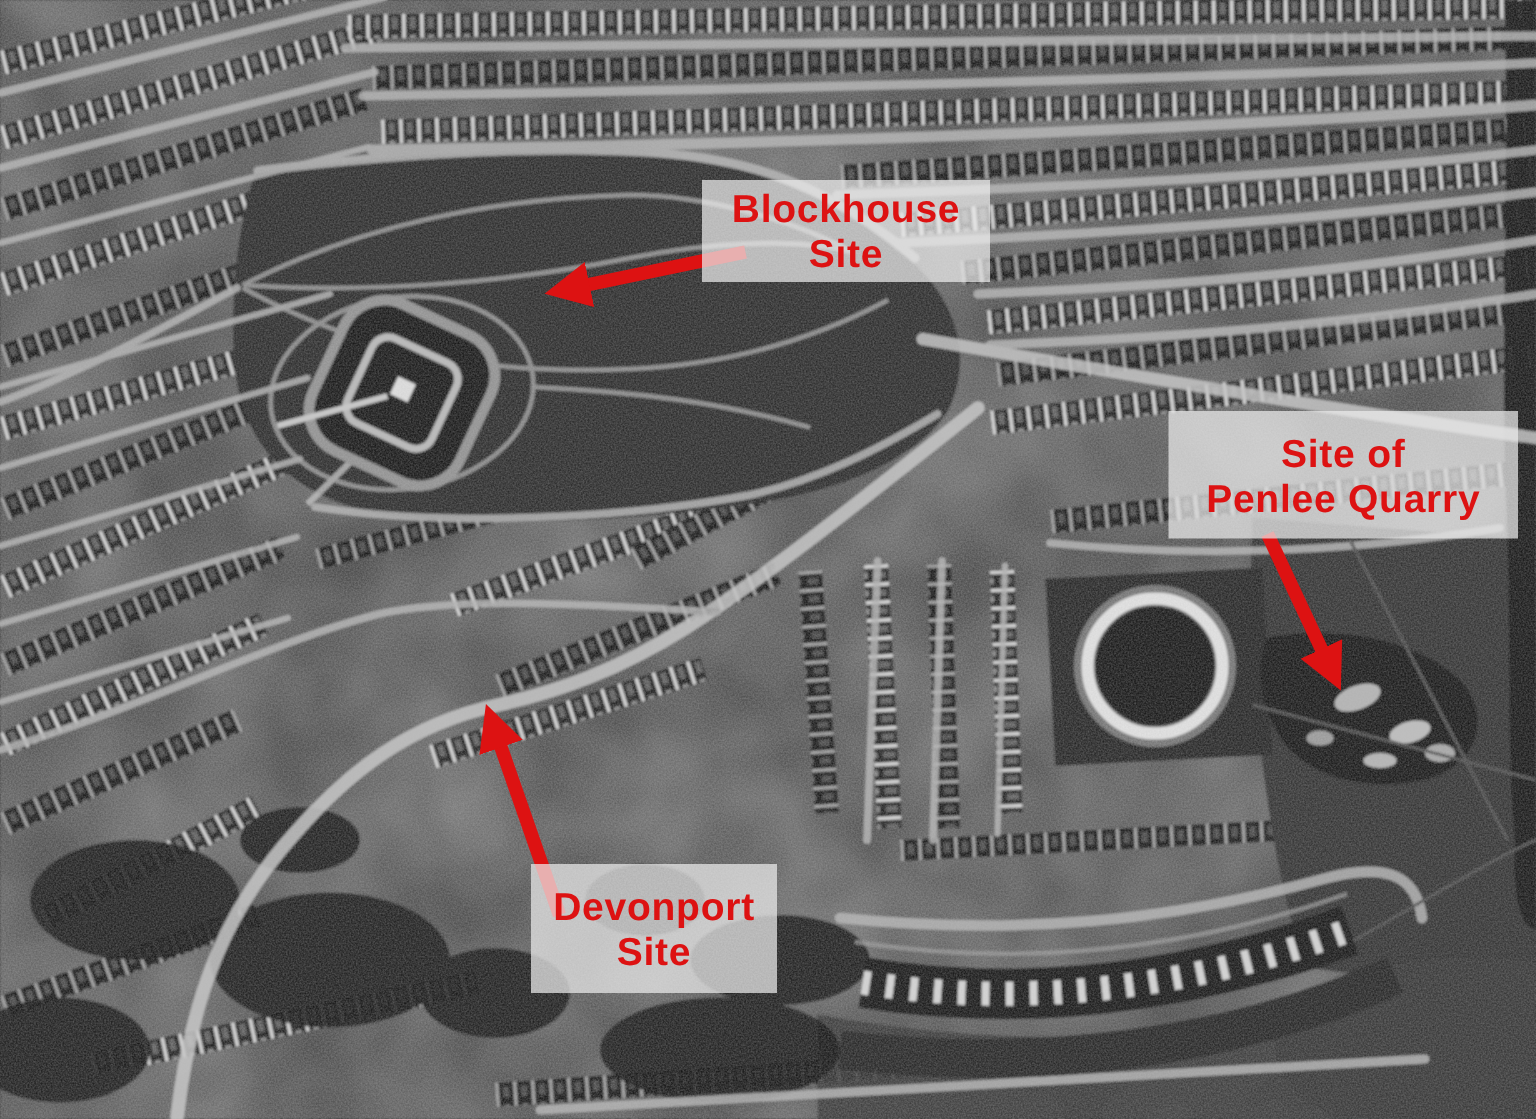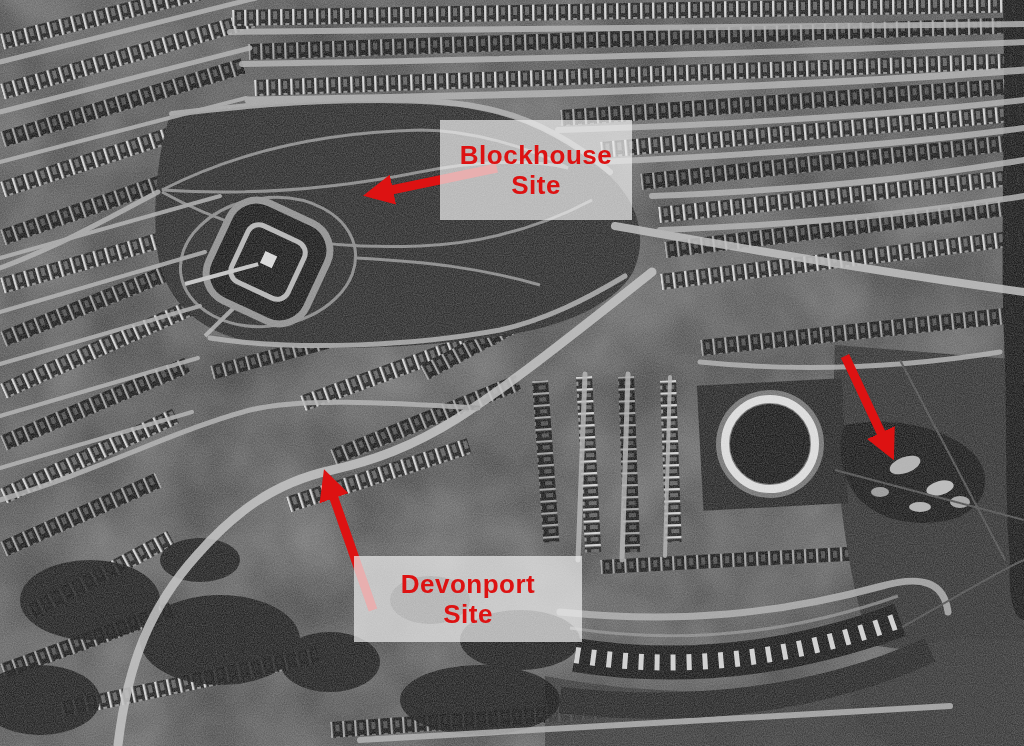--- a/index.html
+++ b/index.html
@@ -209,24 +209,28 @@
     <defs>
       <marker id="arrowhead" viewBox="0 0 10 10" refX="7" refY="5" markerWidth="3.4" markerHeight="3.4" orient="auto">
         <path d="M 0,0 L 10,5 L 0,10 z"></path>
       </marker>
     </defs>
     <line class="arrow-line" x1="497" y1="168" x2="372" y2="194" marker-end="url(#arrowhead)"></line>
     <line class="arrow-line" x1="845" y1="356" x2="890" y2="452" marker-end="url(#arrowhead)"></line>
     <line class="arrow-line" x1="373" y1="610" x2="327" y2="478" marker-end="url(#arrowhead)"></line>
   </svg>
 
-  <div class="map-label" style="left:440px;top:120px;width:192px;height:100px;">
+  <div class="map-label" style="left:468px;top:120px;width:192px;height:68px;">
     <div>Blockhouse</div>
     <div>Site</div>
   </div>
 
-
-  <div class="map-label" style="left:354px;top:556px;width:228px;height:86px;">
+  <div class="map-label" style="left:779px;top:274px;width:233px;height:85px;">
+    <div>Site of</div>
+    <div>Penlee Quarry</div>
+  </div>
+
+  <div class="map-label" style="left:354px;top:576px;width:164px;height:86px;">
     <div>Devonport</div>
     <div>Site</div>
   </div>
 
 </div>
 
 </body></html>

